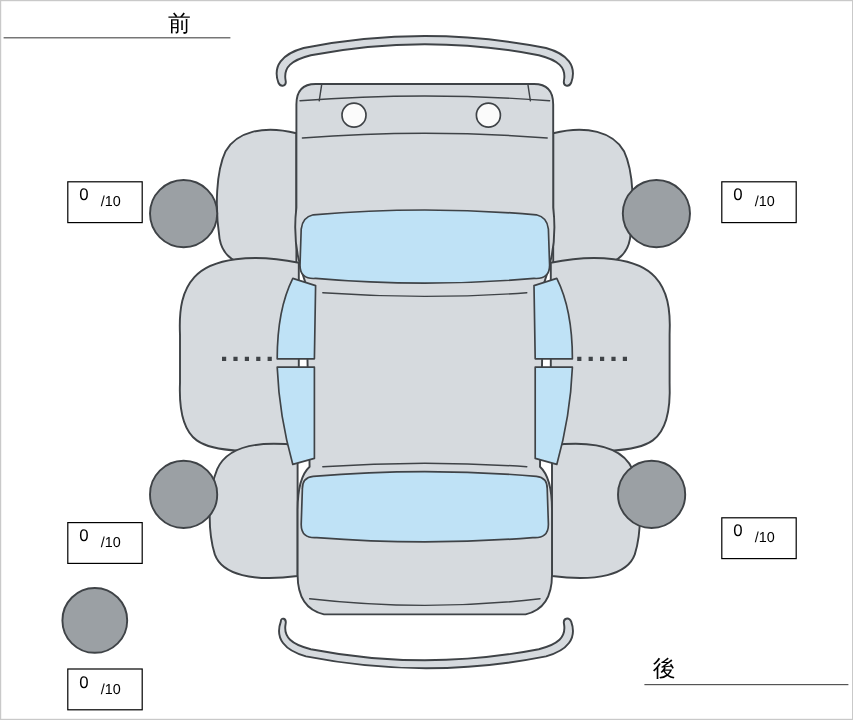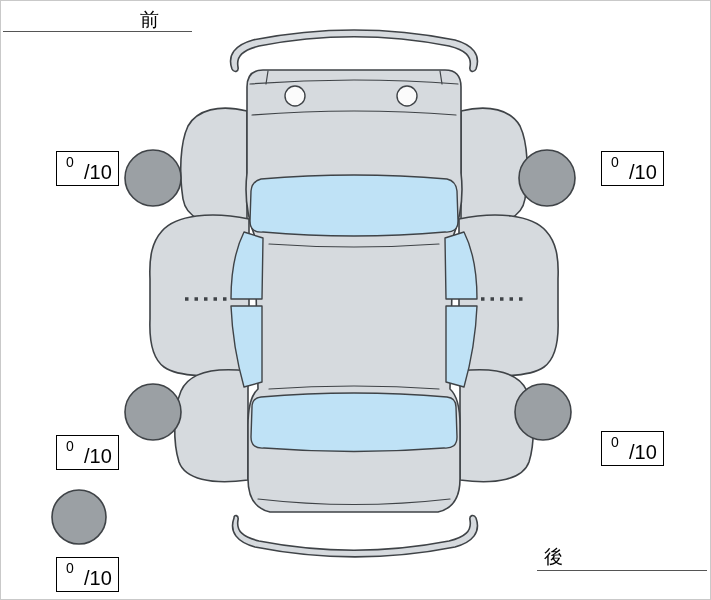--- a/index.html
+++ b/index.html
@@ -26,21 +26,21 @@
   .wheel{fill:var(--wheel-fill);stroke:var(--outline);stroke-width:1.6;}
   .seam{fill:none;stroke:var(--outline);stroke-width:1.2;stroke-linecap:round;}
   .dots{fill:none;stroke:var(--outline);stroke-width:3.5;stroke-dasharray:3.5 6;}
   .detail-circle{fill:#fbfbfb;stroke:var(--outline);stroke-width:1.4;}
   .score-box{
     position:absolute;width:63px;height:35px;
     background:#ffffff;border:1.5px solid var(--box-border);
     box-sizing:border-box;color:var(--text);
   }
   .score-box .val{position:absolute;left:9px;top:2px;font-size:14px;}
-  .score-box .den{position:absolute;left:27px;top:9px;font-size:20px;}
+  .score-box .den{position:absolute;left:27px;top:9px;font-size:12px;}
   .jp-label{position:absolute;font-size:19px;color:var(--text);letter-spacing:1px;}
   .rule{position:absolute;height:0;border-top:1.5px solid var(--underline);}
   .rule-front{left:2px;top:30px;width:189px;}
   .rule-rear{left:536px;top:569px;width:170px;}
 </style>
 </head>
 <body>
 
 <div class="stage">
 

